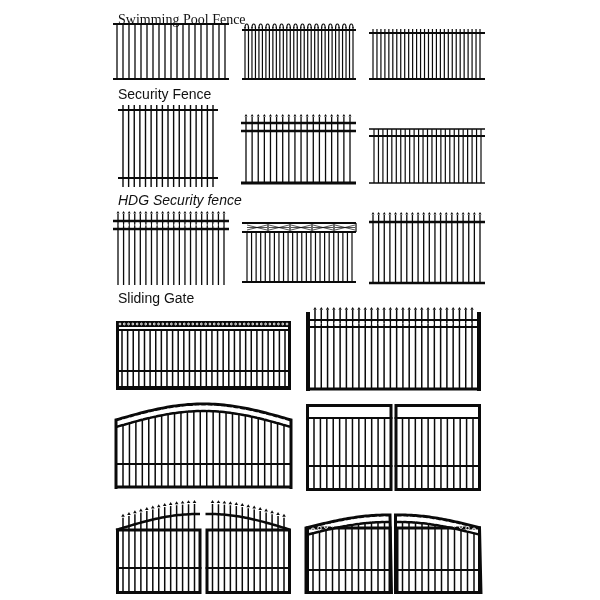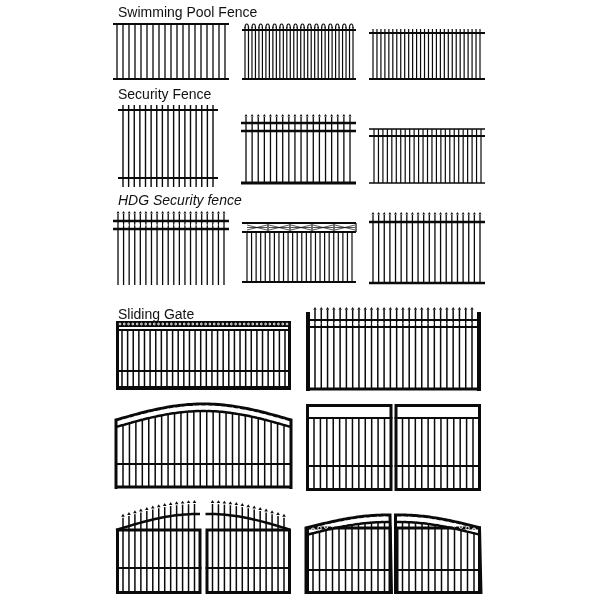--- a/index.html
+++ b/index.html
@@ -4,24 +4,24 @@
 <style>
   html,body{margin:0;padding:0;background:#ffffff;}
   body{width:600px;height:600px;position:relative;overflow:hidden;font-family:"Liberation Sans",sans-serif;}
   .title{position:absolute;font-size:14px;color:#111;white-space:nowrap;line-height:16px;}
   svg.fence{position:absolute;overflow:visible;}
 </style>
 </head>
 <body>
 
 <div id="titles">
-  <div class="title" style="left: 118px; top: 4px;">Swimming Pool Fence</div>
+  <div class="title" style="left: 118px; top: 12px; font-family: Liberation Serif, serif;">Swimming Pool Fence</div>
   <div class="title" style="left: 118px; top: 86px;">Security Fence</div>
   <div class="title" style="left: 118px; top: 192px; font-style: italic;">HDG Security fence</div>
-  <div class="title" style="left: 118px; top: 306px;">Sliding Gate</div>
+  <div class="title" style="left: 118px; top: 290px;">Sliding Gate</div>
 </div>
 
 <div id="panels">
     <svg width="116" height="58" viewBox="0 0 116 58" class="fence" style="left: 113px; top: 23px;">
       <g>
         <line x1="0" y1="1" x2="116" y2="1" stroke="#0a0a0a" stroke-width="2"></line>
         <line x1="0" y1="56" x2="116" y2="56" stroke="#0a0a0a" stroke-width="2"></line>
         <line x1="4" y1="1" x2="4" y2="56" stroke="#0a0a0a" stroke-width="1.3"></line>
         <line x1="10" y1="1" x2="10" y2="56" stroke="#0a0a0a" stroke-width="1.3"></line>
         <line x1="16" y1="1" x2="16" y2="56" stroke="#0a0a0a" stroke-width="1.3"></line>

